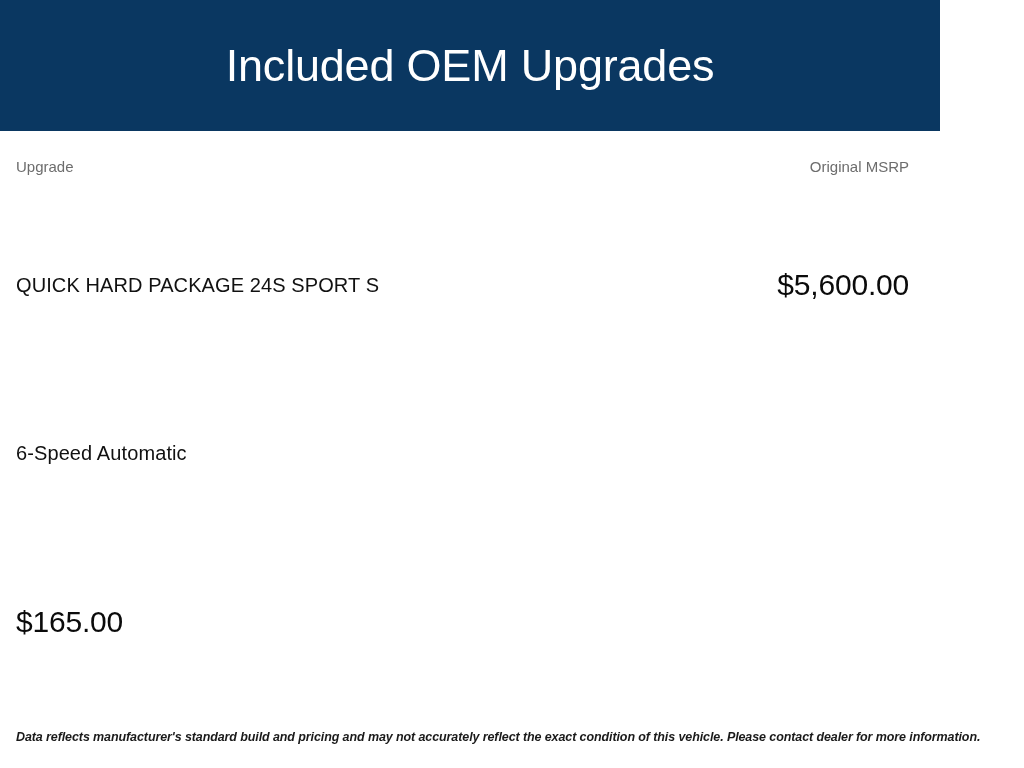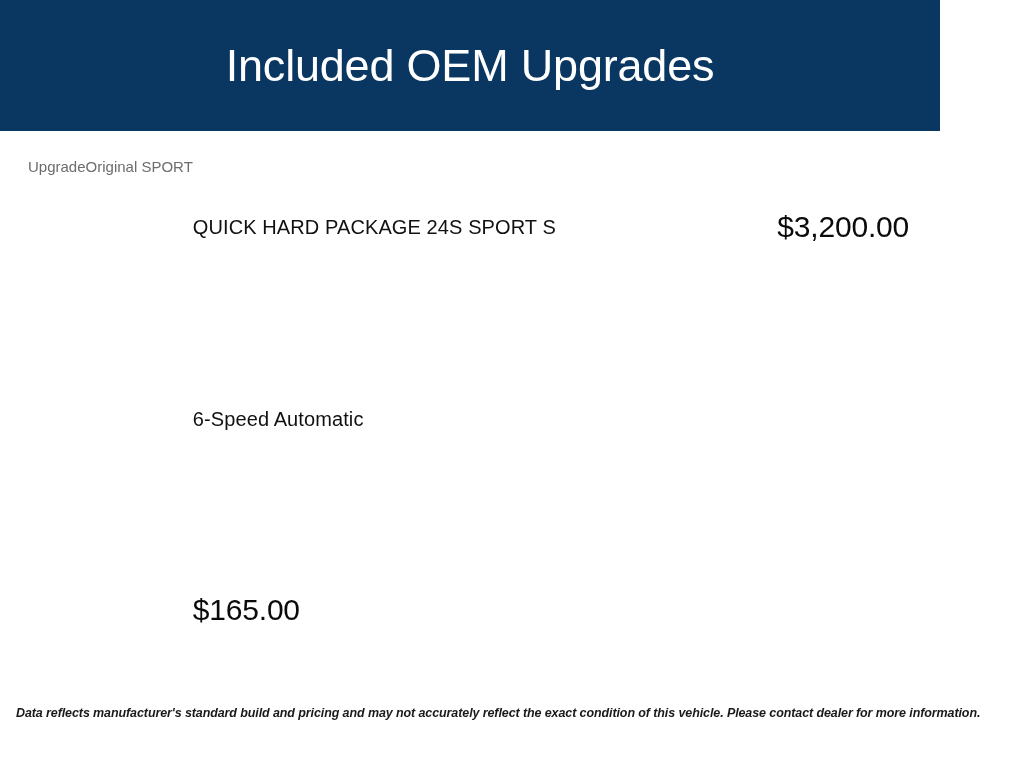--- a/index.html
+++ b/index.html
@@ -42,24 +42,24 @@
     font-weight: 400;
     letter-spacing: -0.2px;
     line-height: 1.1;
     text-align: center;
     white-space: nowrap;
   }
 
   
   .table-area {
     flex: 1 1 auto;
-    padding: 0 31px 0 28px;
+    padding: 0 31px 0 16px;
     box-sizing: border-box;
     display: flex;
-    flex-direction: row;
+    flex-direction: column;
   }
 
   .col-head-row {
     display: flex;
     align-items: center;
     height: 70px;
     flex: 0 0 auto;
   }
   .col-head {
     font-size: 15px;
@@ -108,21 +108,21 @@
     white-space: nowrap;
   }
 
   
   .footer-note {
     flex: 0 0 auto;
     padding: 0 16px 0 16px;
     box-sizing: border-box;
     height: 62px;
     display: flex;
-    align-items: flex-start;
+    align-items: center;
   }
   .footer-note-text {
     font-size: 12.5px;
     font-style: italic;
     font-weight: bold;
     color: #1a1a1a;
     line-height: 1.2;
     letter-spacing: -0.1px;
     white-space: nowrap;
   }
@@ -133,28 +133,28 @@
 <div class="page">
 
   <div class="header-banner">
     <div class="header-title">Included OEM Upgrades</div>
   </div>
 
   <div class="table-area">
 
     <div class="col-head-row">
       <div class="col-head upgrade">Upgrade</div>
-      <div class="col-head msrp">Original SPORT</div>
+      <div class="col-head msrp">Original MSRP</div>
     </div>
 
     <div class="rows">
 
       <div class="upgrade-row">
         <div class="upgrade-name">QUICK HARD PACKAGE 24S SPORT S</div>
-        <div class="upgrade-price">$3,200.00</div>
+        <div class="upgrade-price">$5,600.00</div>
       </div>
 
       <div class="upgrade-row">
         <div class="upgrade-name">6-Speed Automatic</div>
       </div>
 
 
       <div class="upgrade-row">
         <div class="upgrade-price">$165.00</div>
       </div>

